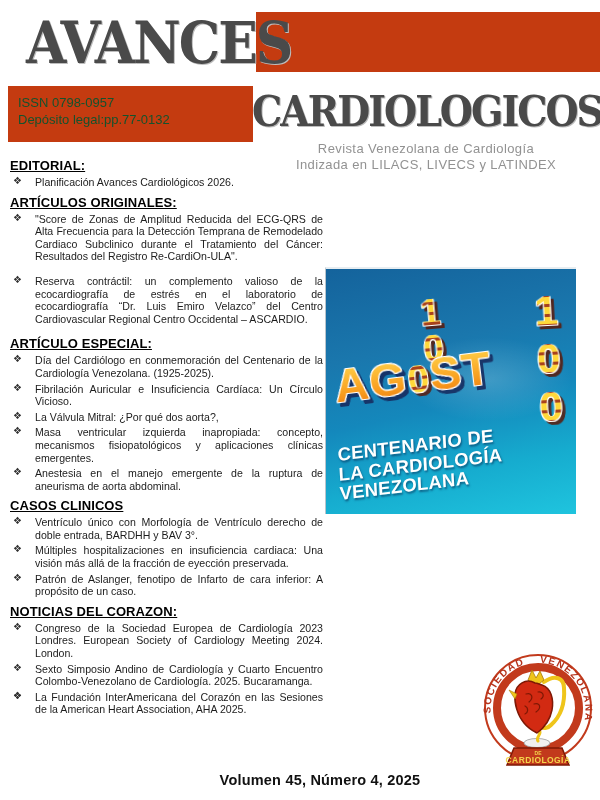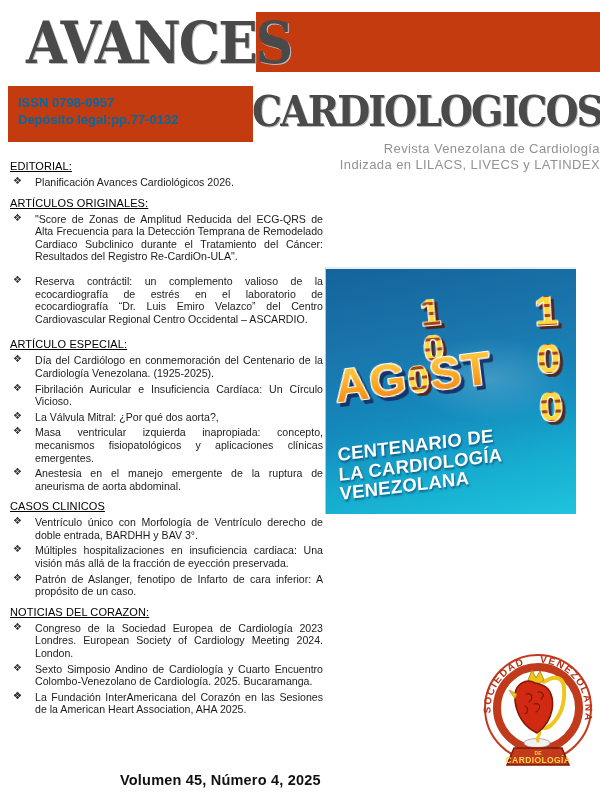--- a/index.html
+++ b/index.html
@@ -22,42 +22,42 @@
   }
   #title-cardiologicos{
     position:absolute;left:252px;top:80px;width:348px;
     font-family:"DejaVu Serif", serif;font-weight:bold;
     font-size:38px;line-height:56px;color:#4a4a4a;letter-spacing:-2px;
     transform:scaleY(1.12);transform-origin:top left;
     text-shadow:1px 1px 0 #bdbdbd;white-space:nowrap;
   }
   #issn-box{
     position:absolute;left:18px;top:94px;
-    color:#0369a1;font-weight:bold;font-size:13px;line-height:17px;
+    color:#14532d;font-weight:normal;font-size:13px;line-height:17px;
   }
   #tagline{
-    position:absolute;left:252px;top:141px;width:348px;text-align:right;
+    position:absolute;left:252px;top:141px;width:348px;text-align:center;
     color:#929292;font-size:13px;line-height:15.5px;letter-spacing:0.4px;
   }
   
   #toc{position:absolute;left:10px;top:159px;width:313px;color:#1c1c1c;}
   .sec-heading{
-    font-weight:normal;font-size:11px;line-height:14px;
+    font-weight:bold;font-size:13px;line-height:14px;
     text-decoration:underline;color:#000;margin:7px 0 3px 0;letter-spacing:0.1px;
   }
   .section:first-child .sec-heading{margin-top:0;}
   .item{
     position:relative;padding-left:25px;margin:0 0 3px 0;
     font-size:10.6px;line-height:12.6px;text-align:justify;color:#1c1c1c;
   }
   .item .bullet{position:absolute;left:3px;top:-1px;font-size:10px;color:#333;}
   .section.wide-gap .item{margin-bottom:12px;}
   
   #footer-volume{
-    position:absolute;left:120px;top:772px;width:400px;
+    position:absolute;left:120px;top:772px;width:400px;text-align:center;
     font-weight:bold;font-size:14.5px;color:#111;letter-spacing:0.2px;
   }
   
   #poster{
     position:absolute;left:325px;top:267px;width:250px;height:245px;
     overflow:hidden;
     background:
       radial-gradient(120px 60px at 65% 45%, rgba(255,255,255,0.18), rgba(255,255,255,0) 70%),
       linear-gradient(168deg,#14639c 0%,#1a77ad 32%,#1488bc 55%,#16accf 78%,#1fc4de 100%);
     border-top:2px solid #e7edf1;border-left:1px solid #b9c4cc;

